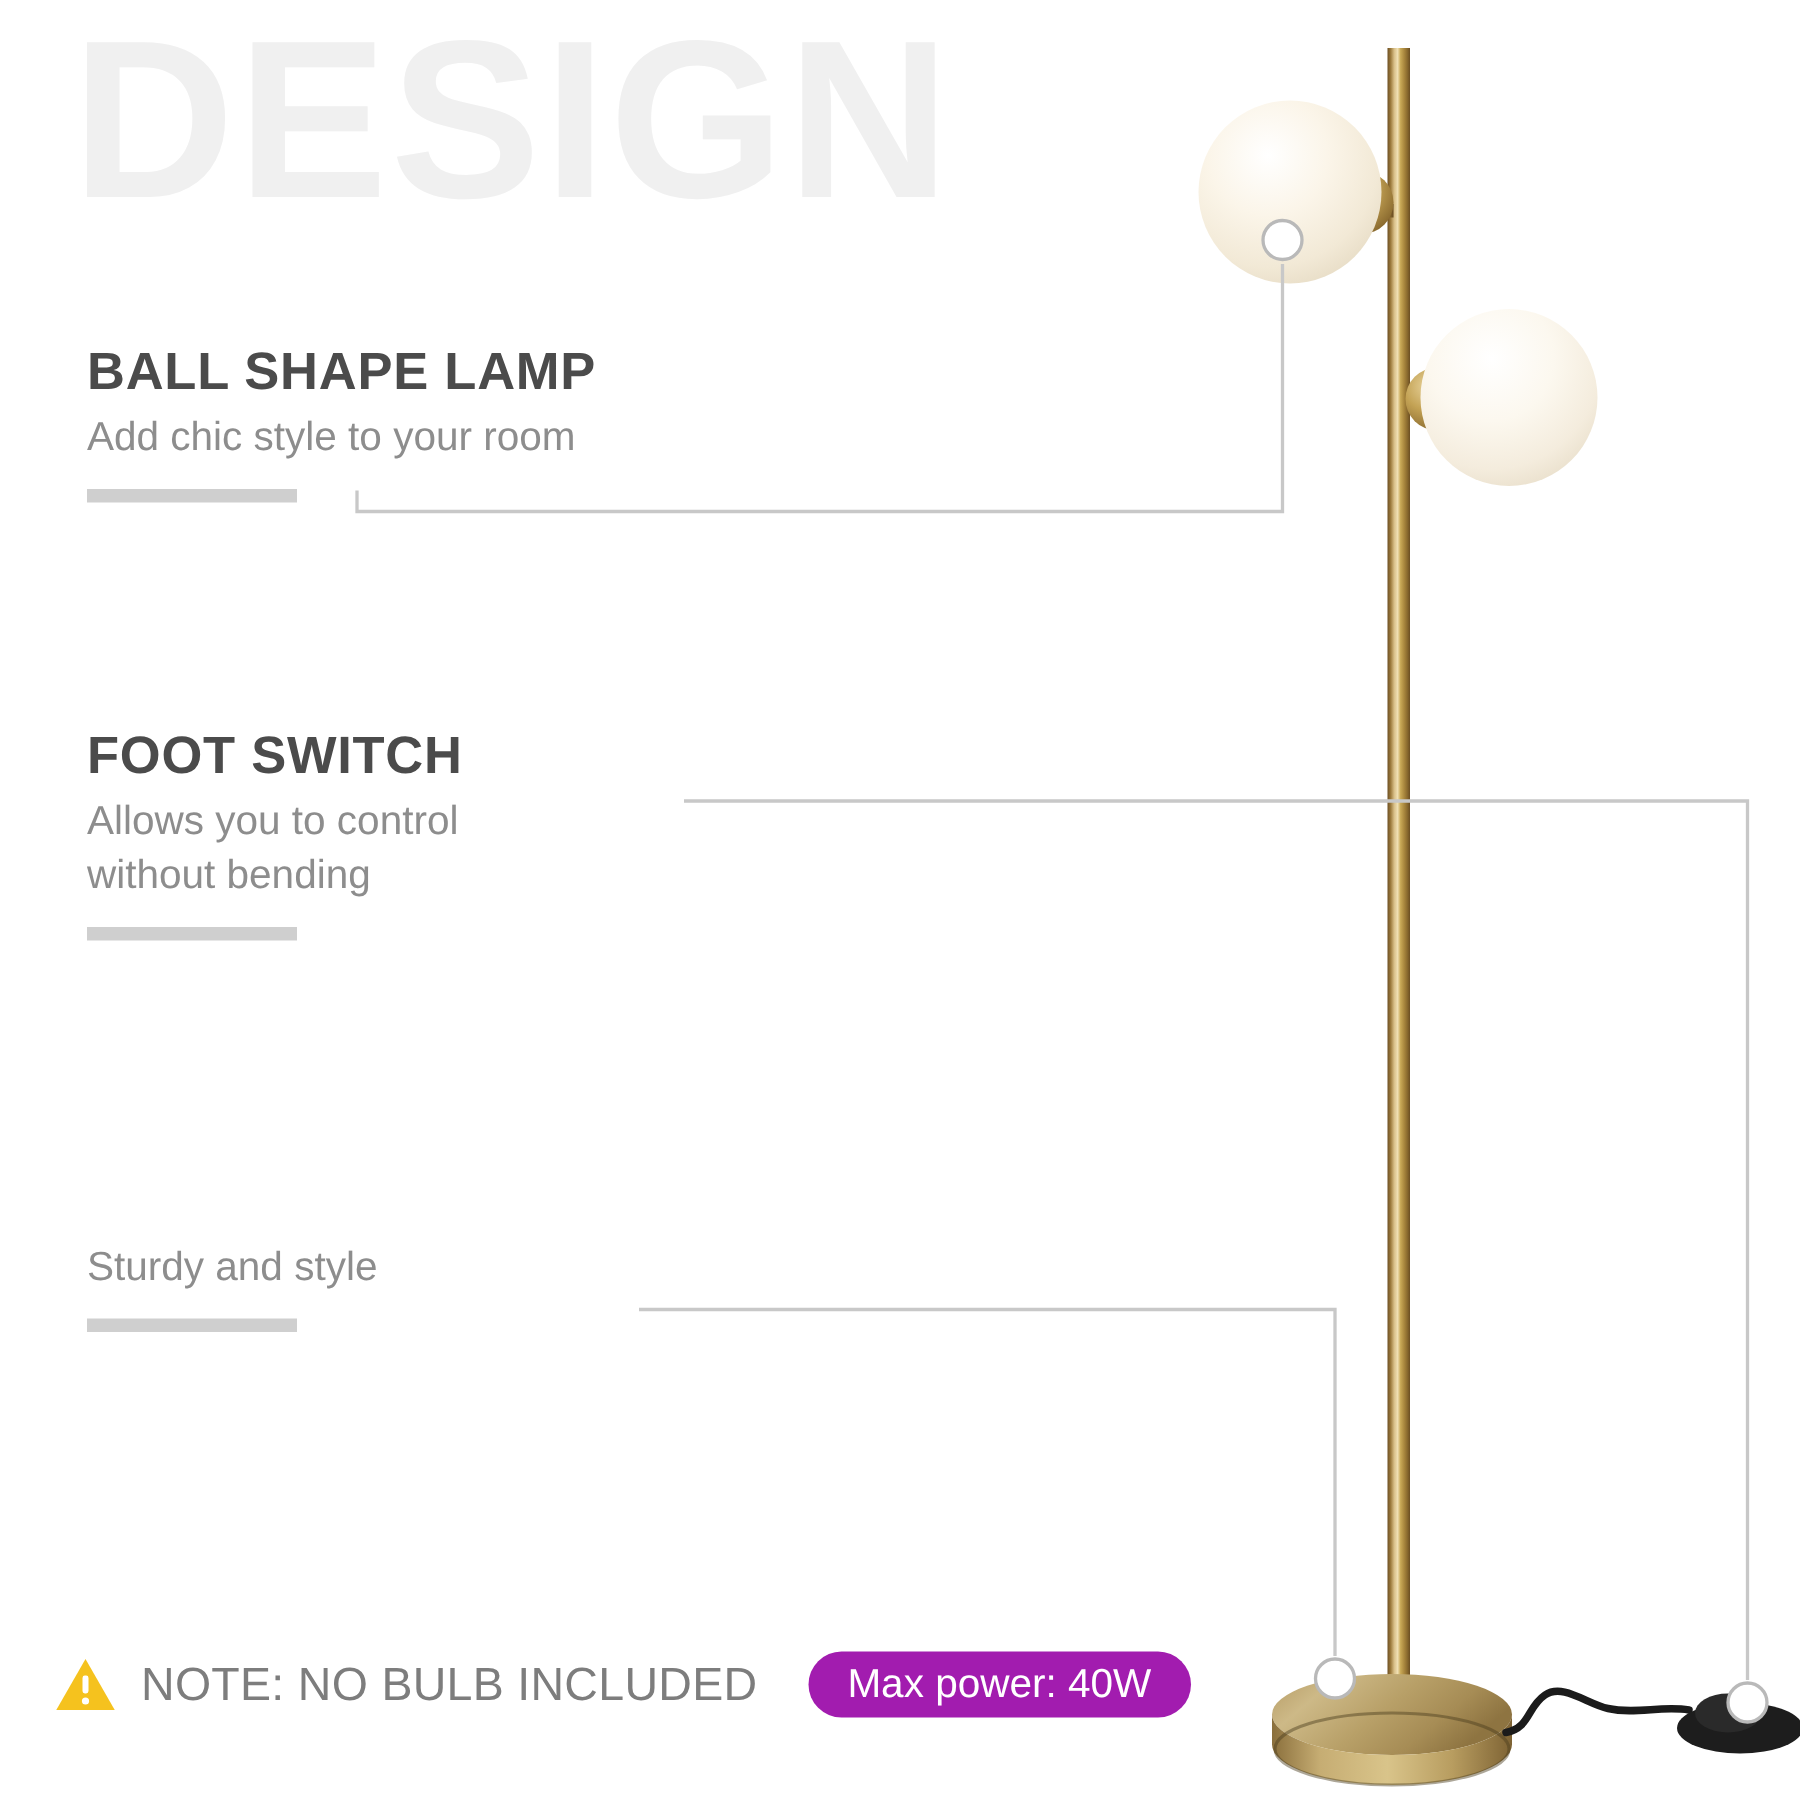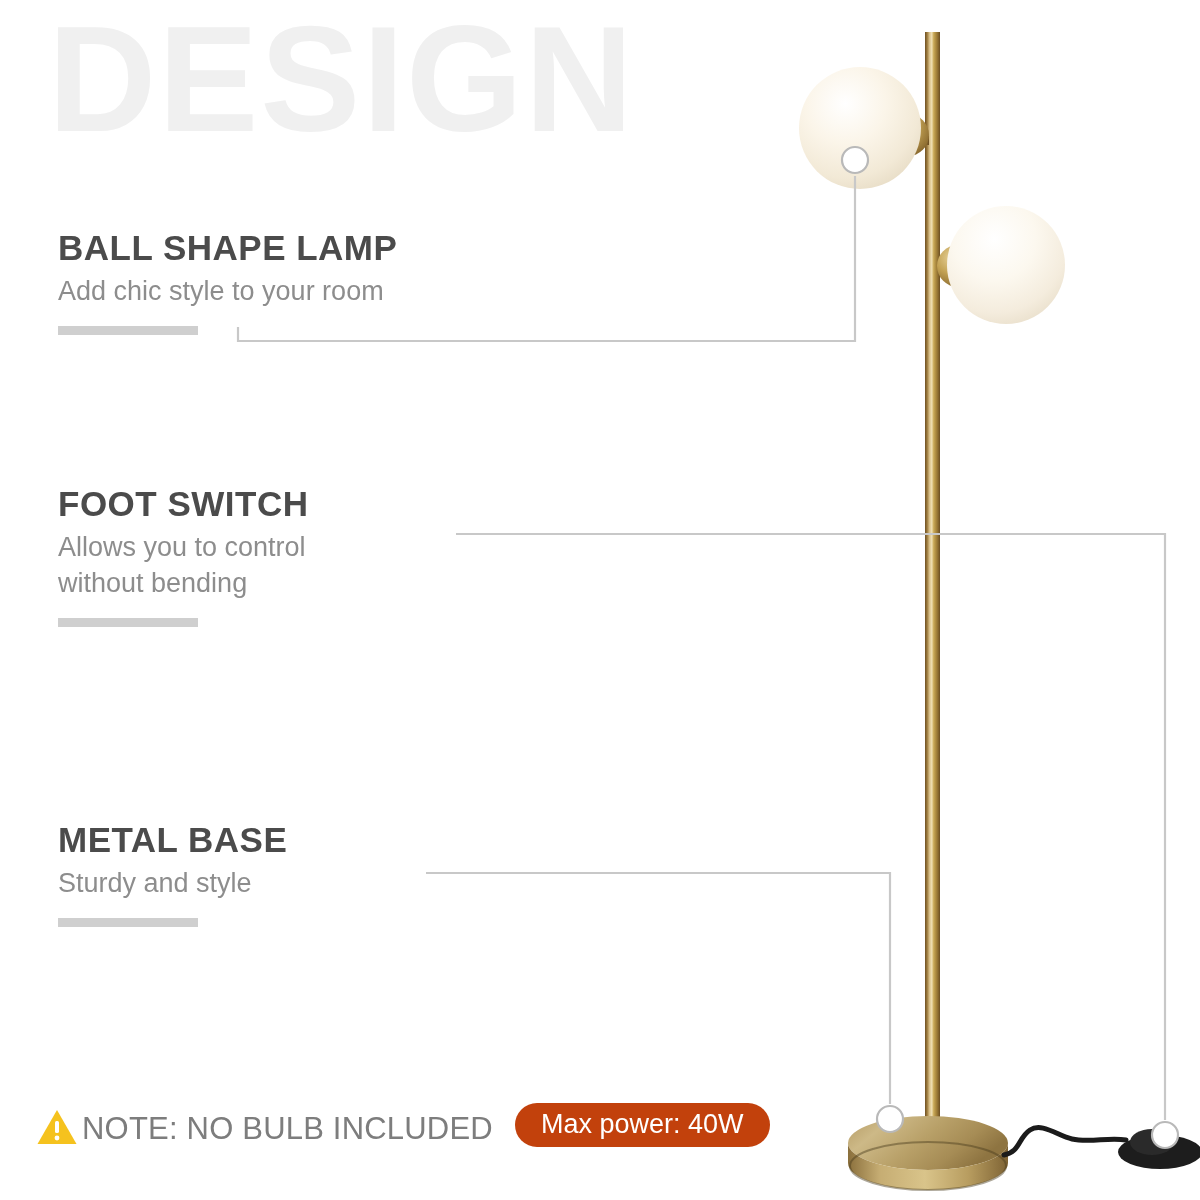--- a/index.html
+++ b/index.html
@@ -52,30 +52,30 @@
   #feat-foot{top:484px;}
   #feat-base{top:820px;}
 
   
   #leaders{position:absolute;left:0;top:0;width:1200px;height:1200px;}
 
   
   .note-row{
     position:absolute;
     left:36px; top:1099px;
-    display:flex;align-items:flex-end;gap:0px;
+    display:flex;align-items:center;gap:12px;
     height:48px;
   }
   .warn-icon{width:42px;height:40px;display:block;flex:0 0 auto;}
   .note-text{
     font-size:31px;color:#7d7d7d;white-space:nowrap;
     margin-left:4px;margin-right:22px;letter-spacing:.2px;
   }
   .power-badge{
-    background:#c2410c;color:#ffffff;
+    background:#a21caf;color:#ffffff;
     font-size:27px;
     border-radius:24px;
     padding:7px 26px 9px 26px;
     white-space:nowrap;
     line-height:1.05;
   }
 
   
   #lamp{position:absolute;left:0;top:0;width:1200px;height:1200px;}
 </style>
@@ -174,21 +174,20 @@
     <div class="f-bar"></div>
   </div>
 
   <div class="feature" id="feat-foot">
     <div class="f-title">FOOT SWITCH</div>
     <div class="f-sub">Allows you to control<br>without bending</div>
     <div class="f-bar"></div>
   </div>
 
   <div class="feature" id="feat-base">
-    <div class="f-title">METAL BASE</div>
     <div class="f-sub">Sturdy and style</div>
     <div class="f-bar"></div>
   </div>
 
   <div class="note-row">
     <svg class="warn-icon" viewBox="0 0 42 40">
       <path d="M21 3 L40.5 37 L1.5 37 Z" fill="#f5c21e"></path>
       <rect x="19" y="14" width="4" height="12" rx="1.6" fill="#ffffff"></rect>
       <circle cx="21" cy="31" r="2.4" fill="#ffffff"></circle>
     </svg>

